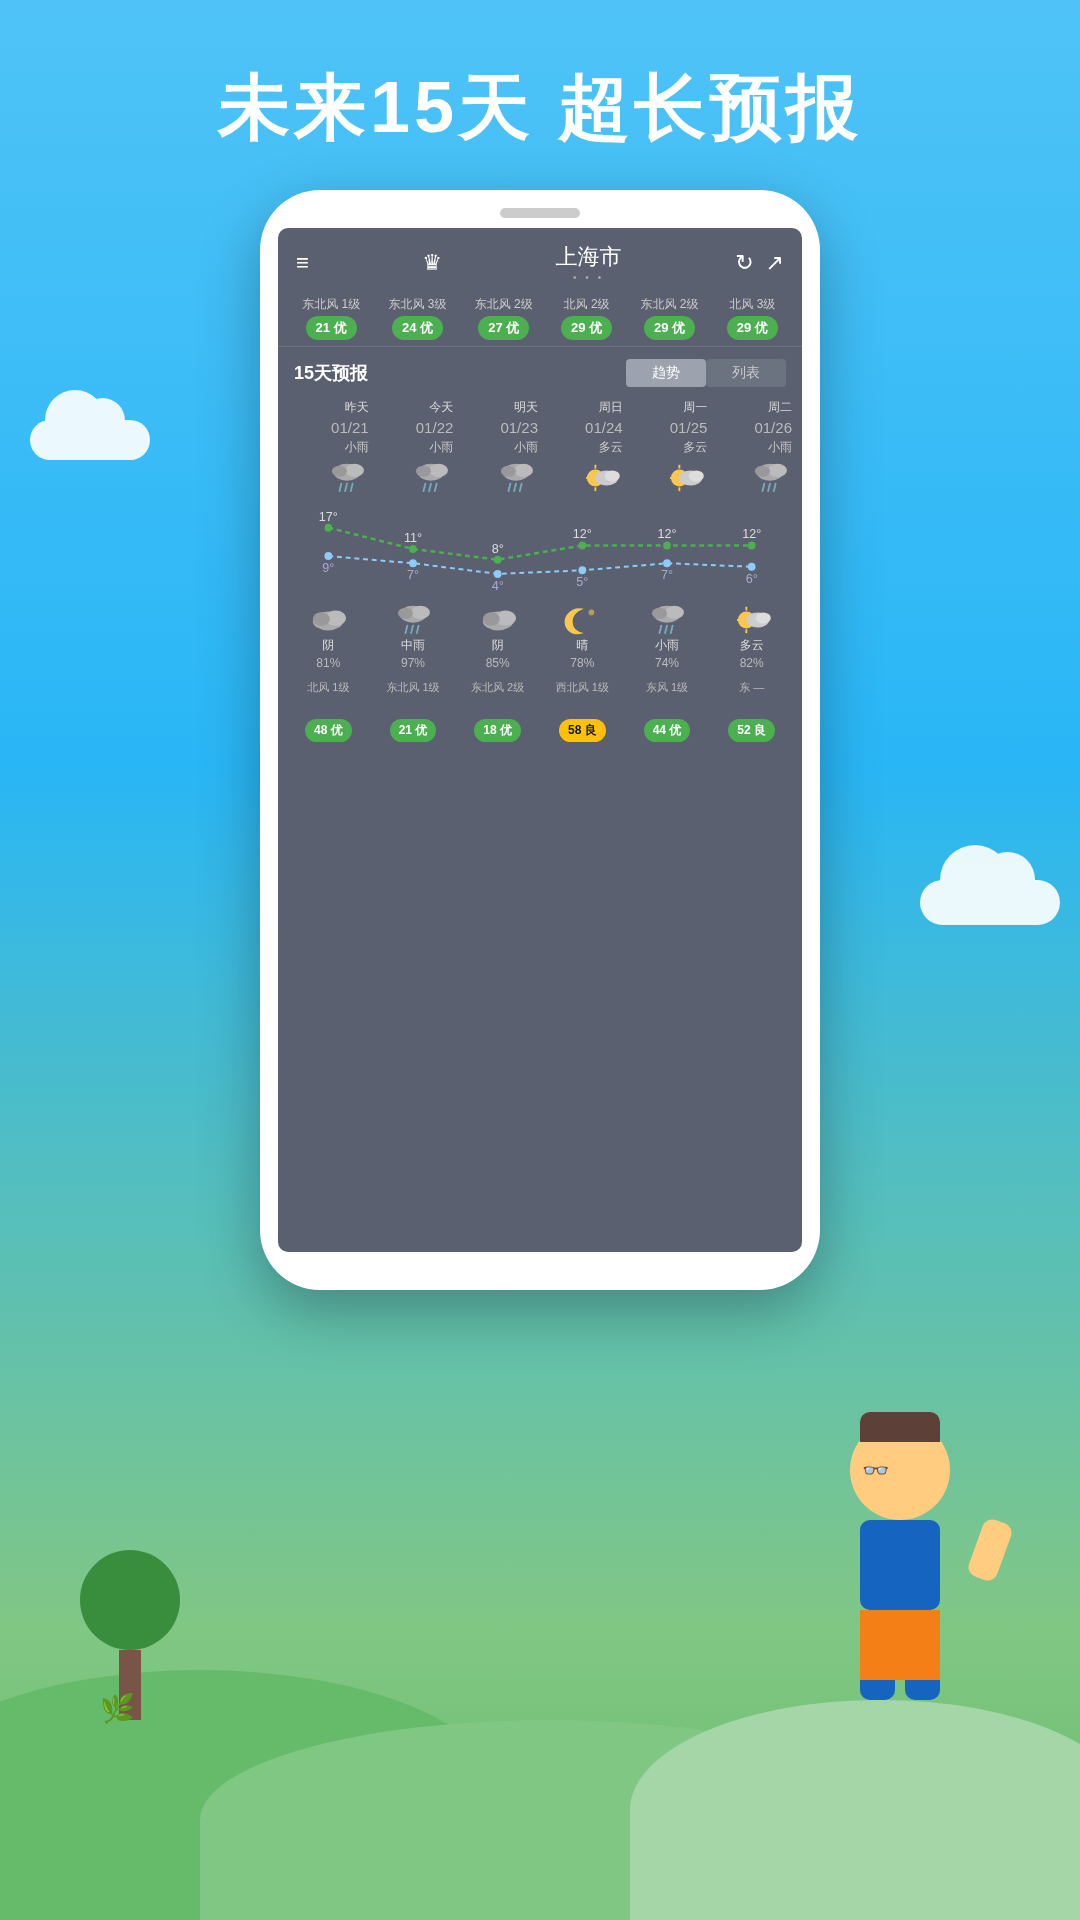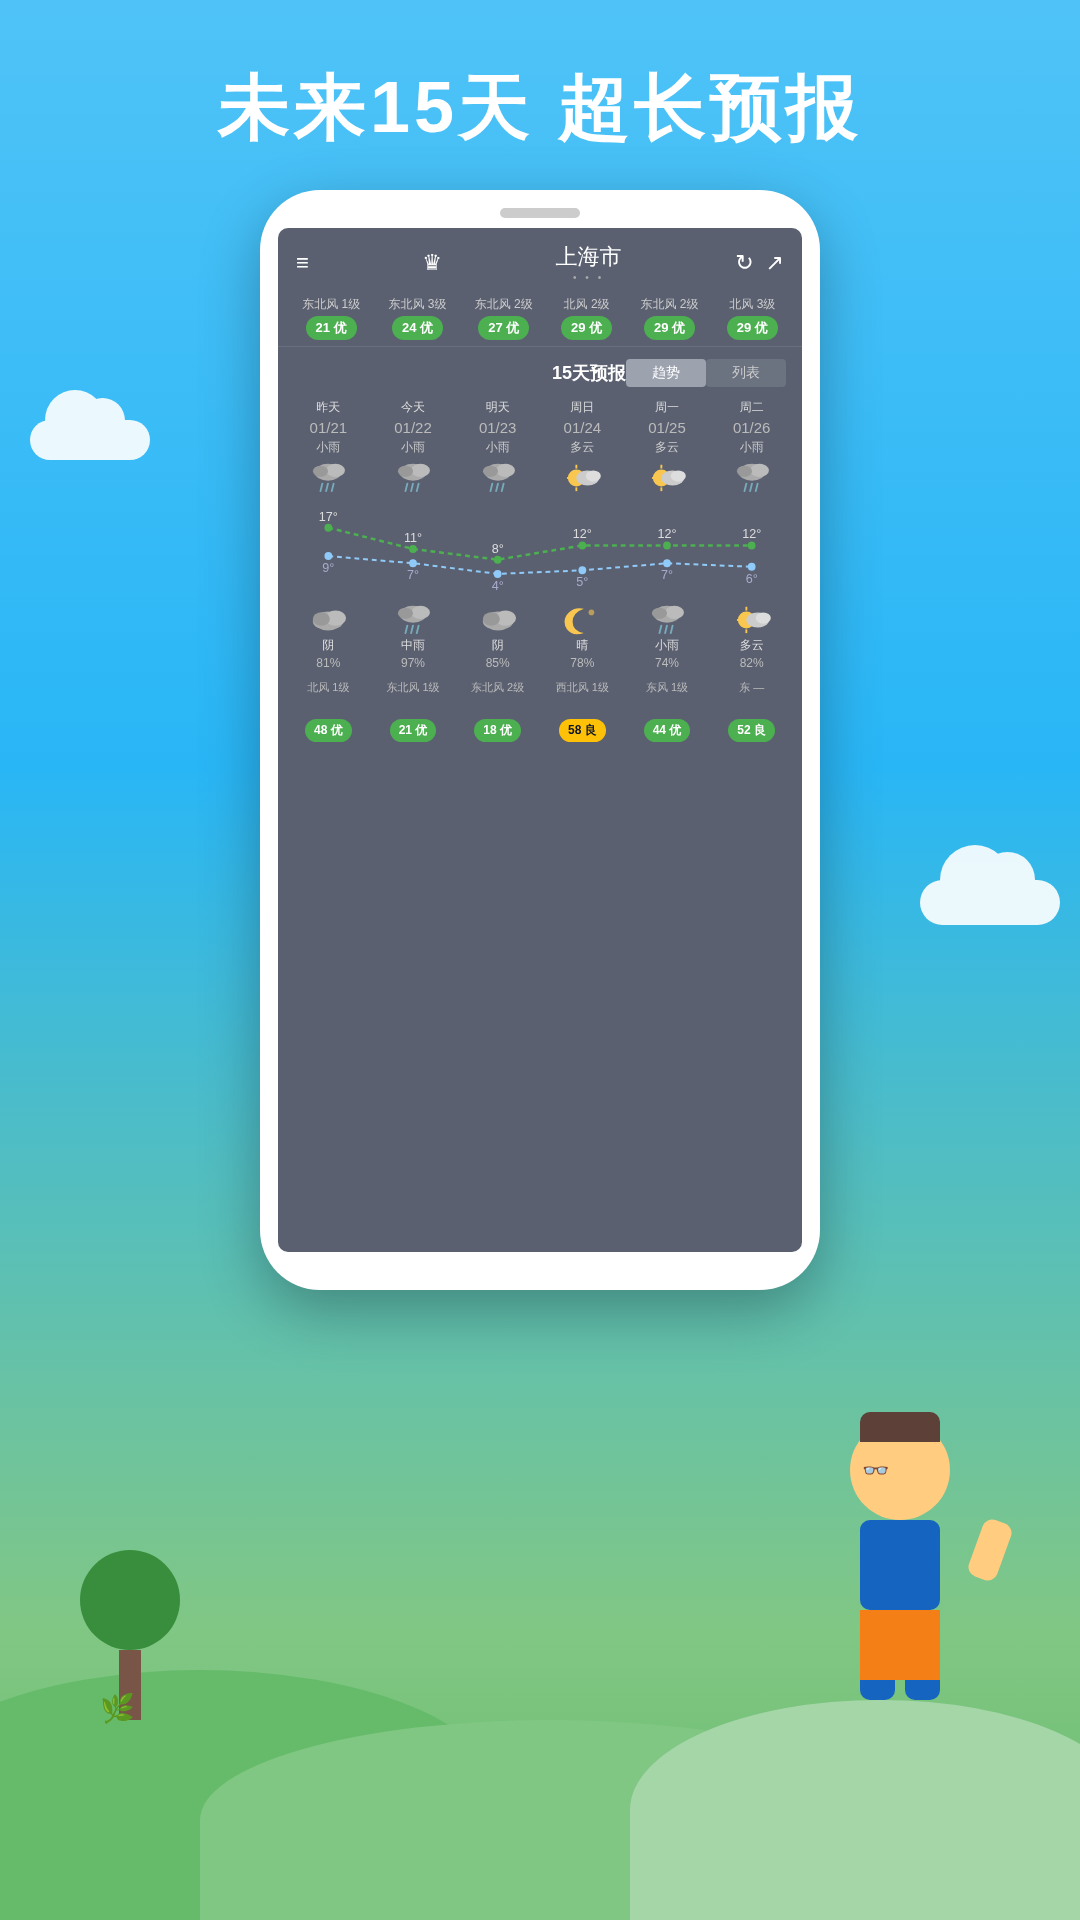--- a/index.html
+++ b/index.html
@@ -256,22 +256,23 @@
       border-radius: 20px;
       padding: 3px 10px;
       font-size: 13px;
       font-weight: 600;
     }
 
     
     .forecast-header {
       display: flex;
       align-items: center;
-      justify-content: flex-end;
+      justify-content: space-between;
       padding: 12px 16px 8px;
+      gap: 47px;
     }
     .forecast-title {
       color: white;
       font-size: 18px;
       font-weight: 600;
     }
     .forecast-toggle {
       display: flex;
       gap: 0;
     }
@@ -292,21 +293,21 @@
     
     .weather-grid {
       display: grid;
       grid-template-columns: repeat(6, 1fr);
       padding: 0 8px;
       gap: 0;
     }
     .weather-col {
       display: flex;
       flex-direction: column;
-      align-items: center;
+      align-items: flex-end;
       gap: 3px;
       padding: 4px 2px;
     }
     .day-label {
       color: #ddd;
       font-size: 12px;
       text-align: center;
     }
     .date-label {
       color: #bbb;

